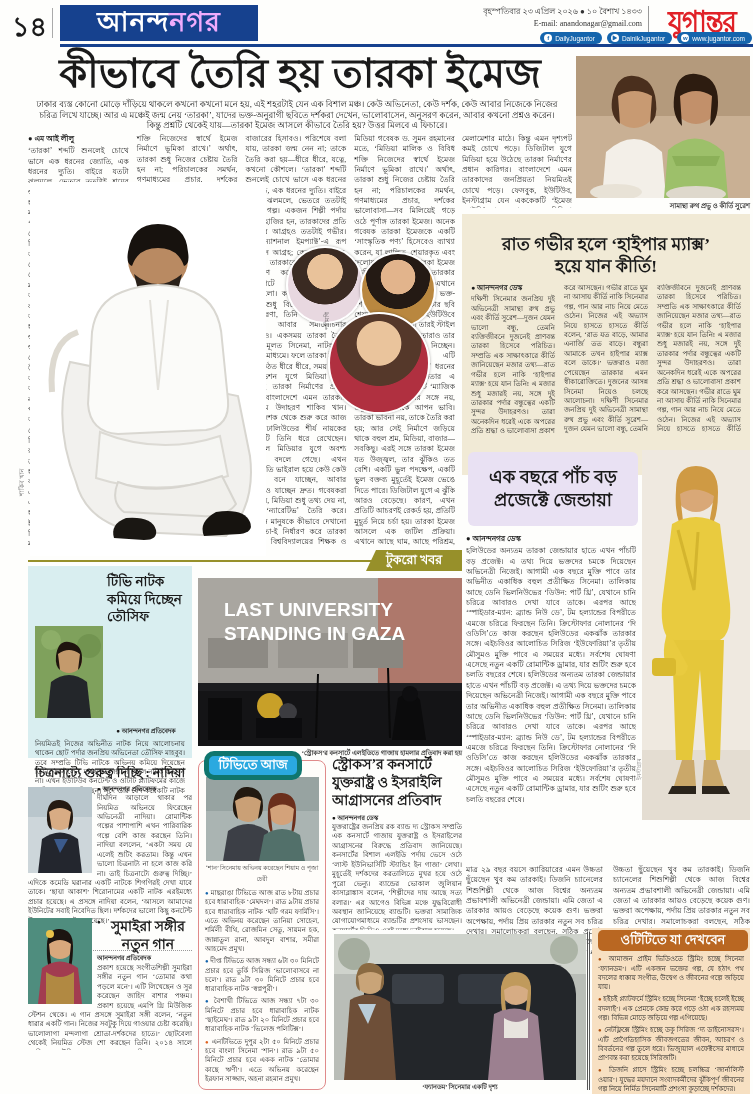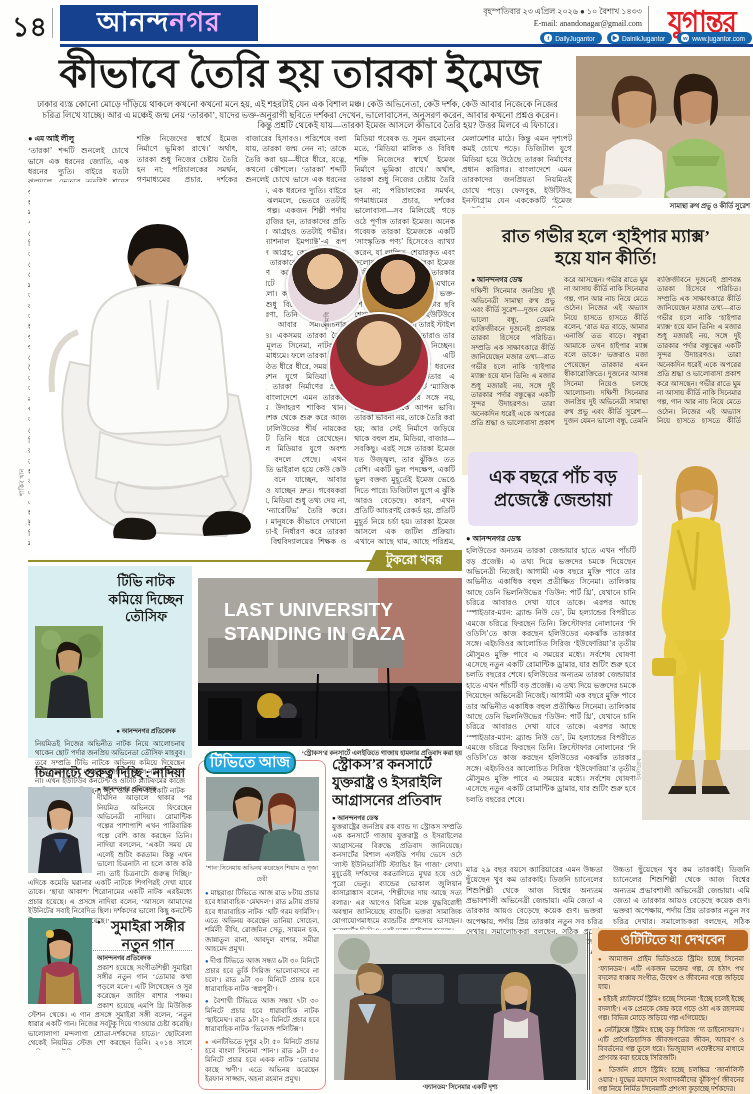--- a/index.html
+++ b/index.html
@@ -14,68 +14,68 @@
   .section-box .o{color:#f0abfc;}
   .hdr-rule{left:60px;top:44px;width:693px;height:3px;background:#16418e;}
   .dateblock{left:380px;top:6px;width:262px;text-align:right;font-size:8px;line-height:1.5;color:#333;}
   .hdr-div{left:648px;top:6px;width:1px;height:26px;background:#999;}
   .logo{left:654px;top:2px;width:96px;text-align:center;font-size:26px;font-weight:bold;color:#e02127;transform:scaleY(1.15);letter-spacing:-1px;}
   .social-row{left:470px;top:32px;width:282px;display:flex;justify-content:flex-end;gap:5px;}
   .pill{background:#1565ad;color:#fff;font-size:6.5px;font-family:"Liberation Sans",sans-serif;border-radius:8px;padding:2px 7px 2px 4px;display:flex;align-items:center;gap:3px;white-space:nowrap;}
   .pill .ic{display:inline-block;width:8px;height:8px;border-radius:50%;background:#fff;color:#1565ad;font-size:6px;line-height:8px;text-align:center;font-weight:bold;}
   
   .main-headline{left:26px;top:52px;width:548px;text-align:center;font-size:40px;font-weight:bold;line-height:1.1;}
-  .lede{left:36px;top:99px;width:522px;text-align:right;font-size:8.6px;line-height:1.25;color:#222;}
+  .lede{left:36px;top:99px;width:522px;text-align:center;font-size:8.6px;line-height:1.25;color:#222;}
   .fbody{left:28px;top:134px;width:427px;height:424px;column-count:4;column-gap:8px;font-size:7.5px;line-height:1.38;text-align:justify;overflow:hidden;}
   .byline{font-weight:bold;display:block;margin-bottom:2px;}
   .col4{left:462px;top:134px;width:110px;height:74px;font-size:7.5px;line-height:1.38;text-align:justify;overflow:hidden;}
   .shakib{left:30px;top:182px;width:236px;height:374px;background:#fff;}
   .vcap{position:absolute;left:-2px;bottom:60px;transform:rotate(-90deg);transform-origin:left bottom;font-size:6.5px;color:#666;white-space:nowrap;}
   .circ{border-radius:50%;border:2px solid #fff;box-shadow:0 0 3px rgba(0,0,0,.35);overflow:hidden;}
   .c1{left:286px;top:246px;width:74px;height:74px;background:radial-gradient(circle at 50% 32%,#e9c29a 0 28%,#3a2a22 29% 52%,#e8d8e0 53% 100%);}
   .c2{left:360px;top:252px;width:72px;height:72px;background:radial-gradient(circle at 50% 32%,#e2b48c 0 28%,#241a14 29% 52%,#b9873f 53% 100%);}
   .c3{left:328px;top:312px;width:98px;height:98px;background:radial-gradient(circle at 50% 30%,#eac49c 0 26%,#55382a 27% 50%,#b03040 51% 100%);}
   .c3label{left:322px;top:330px;transform:rotate(-90deg);transform-origin:left top;font-size:6px;color:#555;}
   .women-photo{left:576px;top:56px;width:174px;height:142px;overflow:hidden;}
   .women-cap{left:462px;top:200px;width:288px;text-align:right;font-size:6.8px;font-weight:bold;color:#333;}
   
-  .kirti{left:462px;top:214px;width:288px;height:261px;background:#f1ead6;box-sizing:border-box;padding:12px 9px;}
+  .kirti{left:462px;top:214px;width:288px;height:261px;background:#f1ead6;box-sizing:border-box;padding:20px 9px;}
   .kirti h2{margin:0 0 6px;text-align:center;font-size:17.5px;line-height:1.25;font-weight:bold;}
   .kirti .kbody{column-count:3;column-gap:9px;font-size:7px;line-height:1.35;text-align:justify;height:158px;overflow:hidden;}
   
   .zen-hbox{left:468px;top:452px;width:170px;height:74px;background:#e9e1f3;border-radius:6px;display:flex;flex-direction:column;align-items:center;justify-content:center;font-size:18px;font-weight:bold;line-height:1.3;}
   .zen-photo{left:642px;top:450px;width:108px;height:370px;overflow:hidden;}
   .zen-body1{left:466px;top:534px;width:170px;height:286px;font-size:7.5px;line-height:1.38;text-align:justify;overflow:hidden;}
   .zen-body2{left:466px;top:865px;width:284px;height:98px;column-count:2;column-gap:10px;font-size:7.5px;line-height:1.38;text-align:justify;overflow:hidden;}
   .zen-credit{left:636px;top:780px;transform:rotate(-90deg);transform-origin:left top;font-size:5.5px;color:#888;}
   
   .tukro-rule{left:28px;top:560px;width:434px;height:2px;background:#97902a;}
   .tukro-ribbon{left:366px;top:550px;width:96px;height:21px;background:#97902a;color:#fff;font-size:12.5px;font-weight:bold;display:flex;align-items:center;justify-content:center;clip-path:polygon(10px 0,100% 0,100% 100%,0 100%);}
   
   .tawsif{left:28px;top:566px;width:164px;height:192px;background:#d9eef0;box-sizing:border-box;padding:7px;}
-  .tawsif .hd{float:right;width:78px;text-align:center;font-size:13.5px;font-weight:bold;line-height:1.3;}
+  .tawsif .hd{float:right;width:78px;font-size:13.5px;font-weight:bold;line-height:1.3;}
   .tawsif .by{float:right;width:78px;text-align:center;font-size:6.3px;font-weight:bold;margin-top:4px;}
   .tawsif .ph{float:left;width:68px;height:92px;margin:0 5px 4px 0;overflow:hidden;}
   .tawsif .bd{font-size:7px;line-height:1.35;text-align:justify;}
   
   .concert{left:198px;top:578px;width:264px;height:168px;overflow:hidden;}
   .concert-cap{left:198px;top:748px;width:264px;text-align:right;font-size:6.5px;font-weight:bold;color:#333;}
   
   .nadia{left:28px;top:766px;width:164px;height:182px;overflow:hidden;font-family:Liberation Serif, serif;}
   .art-h{font-size:12.5px;font-weight:bold;text-align:center;line-height:1.25;margin:0 0 3px;}
   .fl-ph{float:left;width:64px;height:86px;margin:2px 5px 2px 0;overflow:hidden;position:relative;}
   .small-by{font-size:6.3px;font-weight:bold;}
   .small-bd{font-size:7px;line-height:1.35;text-align:justify;}
   .dotted{left:28px;top:950px;width:164px;border-top:1px dotted #999;}
   .sumaira{left:28px;top:916px;width:164px;height:134px;overflow:hidden;}
   .sum-h{float:right;width:88px;text-align:center;font-size:14px;font-weight:bold;line-height:1.3;margin-top:2px;}
   .ph-cap{font-size:6px;text-align:center;color:#555;}
   
   .tvbox{left:198px;top:760px;width:128px;height:330px;border:1.5px solid #e08a8a;border-radius:8px;background:#fffdfa;box-sizing:border-box;padding:14px 6px 5px;overflow:hidden;}
-  .tvbadge{left:204px;top:751px;width:88px;height:19px;background:#2aa9e0;border-radius:10px;color:#fff;font-size:15px;font-weight:bold;display:flex;align-items:center;justify-content:center;border:2px solid #0f766e;}
+  .tvbadge{left:204px;top:751px;width:88px;height:19px;background:#2aa9e0;border-radius:10px;color:#fff;font-size:13px;font-weight:bold;display:flex;align-items:center;justify-content:center;border:5px solid #0f766e;}
   .tvphoto{width:113px;height:84px;overflow:hidden;margin:2px auto 2px;}
   .tvcap{font-size:6.2px;text-align:center;color:#444;margin-bottom:3px;}
   .tvitems{font-size:6.9px;line-height:1.35;text-align:justify;}
   .tvitems p{margin:0 0 3px;}
   .tvitems p::before{content:"● ";font-size:6px;}
   .tvitems p:nth-child(-n+3)::before{color:#1565ad;}
   .tvitems p:nth-child(4)::before{color:#e0621f;}
   
   .strokes{left:332px;top:756px;width:130px;height:174px;overflow:hidden;}
   .strokes h3{margin:0 0 3px;font-size:14px;font-weight:bold;text-align:left;line-height:1.3;}

